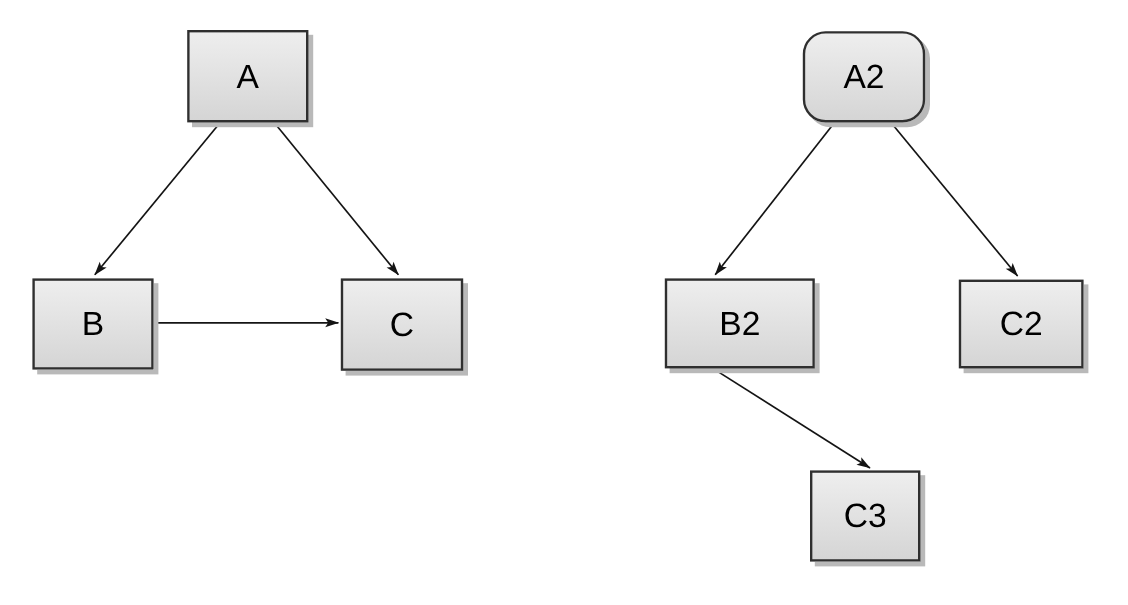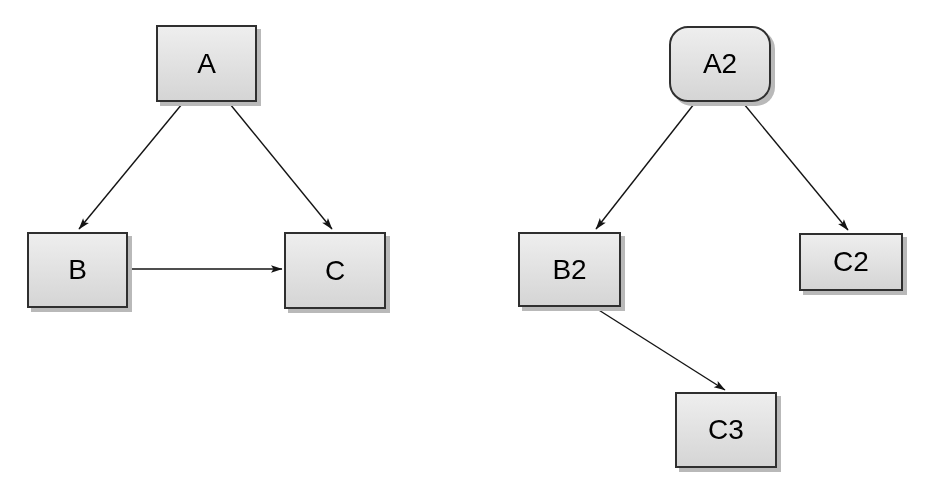--- a/index.html
+++ b/index.html
@@ -59,22 +59,22 @@
     </div>
     <div class="node" style="left: 27px; top: 232px; width: 101px; height: 76px;">
       <span class="node-label">B</span>
     </div>
     <div class="node" style="left: 284px; top: 232px; width: 102px; height: 77px;">
       <span class="node-label">C</span>
     </div>
     <div class="node" style="left: 669px; top: 26px; width: 102px; height: 76px; border-radius: 19px;">
       <span class="node-label">A2</span>
     </div>
-    <div class="node" style="left: 518px; top: 232px; width: 103px; height: 75px;">
+    <div class="node" style="left: 554px; top: 232px; width: 125px; height: 75px;">
       <span class="node-label">B2</span>
     </div>
-    <div class="node" style="left: 799px; top: 233px; width: 104px; height: 58px;">
+    <div class="node" style="left: 799px; top: 233px; width: 104px; height: 74px;">
       <span class="node-label">C2</span>
     </div>
-    <div class="node" style="left: 675px; top: 392px; width: 102px; height: 76px; text-align: right;">
+    <div class="node" style="left: 675px; top: 392px; width: 92px; height: 76px; text-align: right;">
       <span class="node-label">C3</span>
     </div>
   </div>
 
 </body></html>

